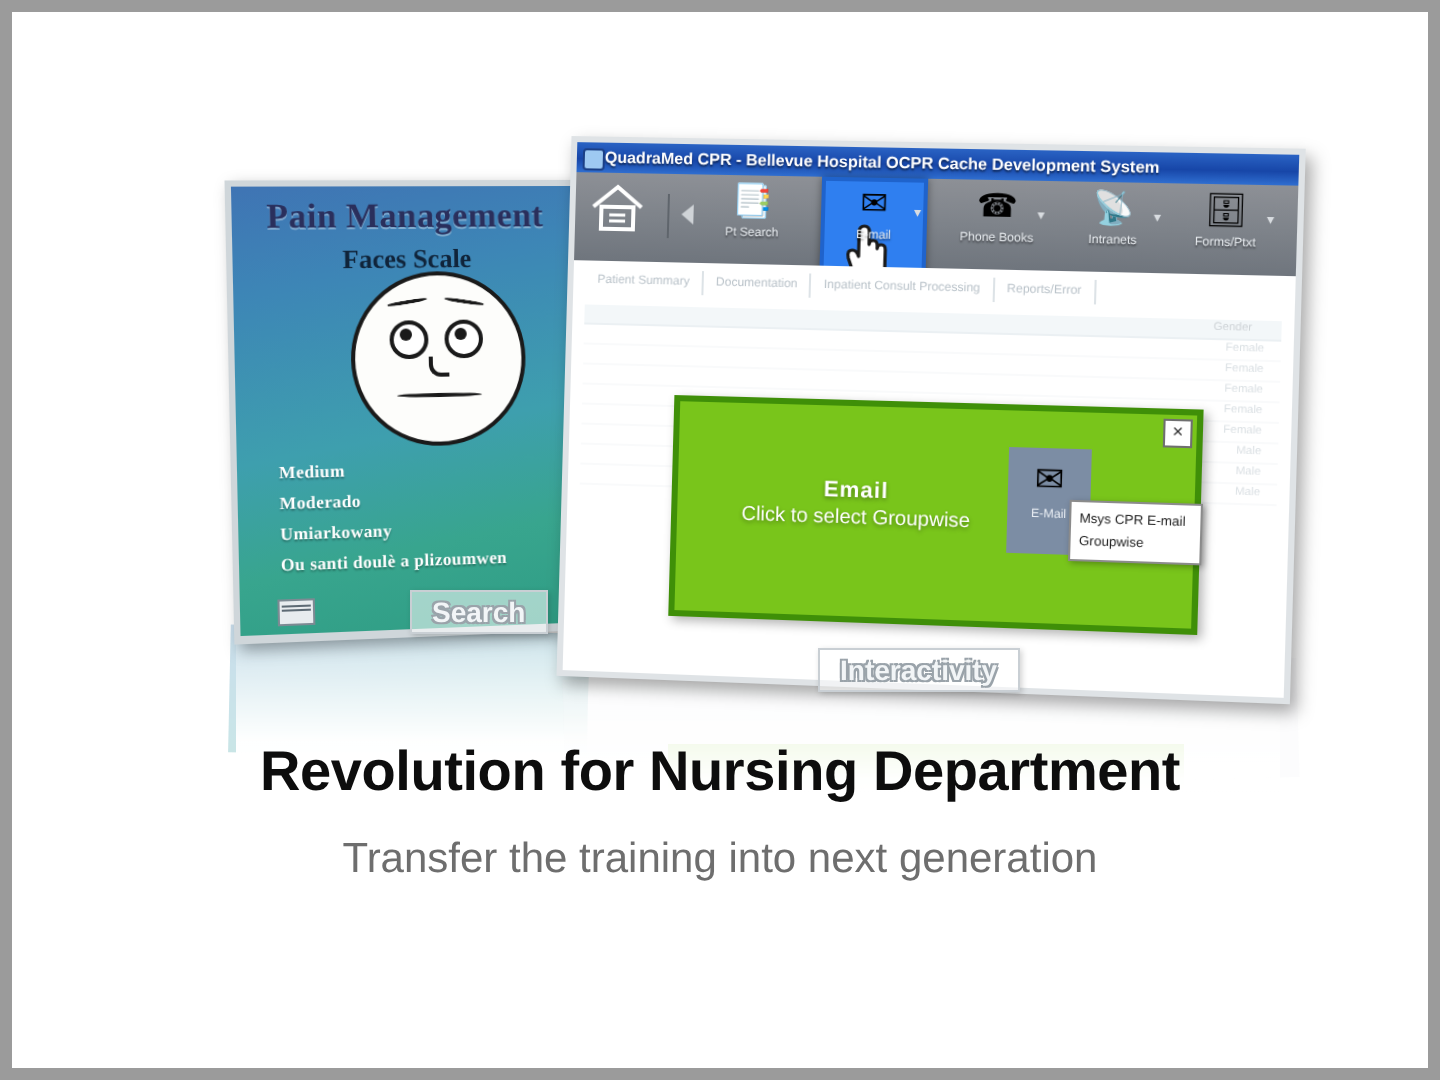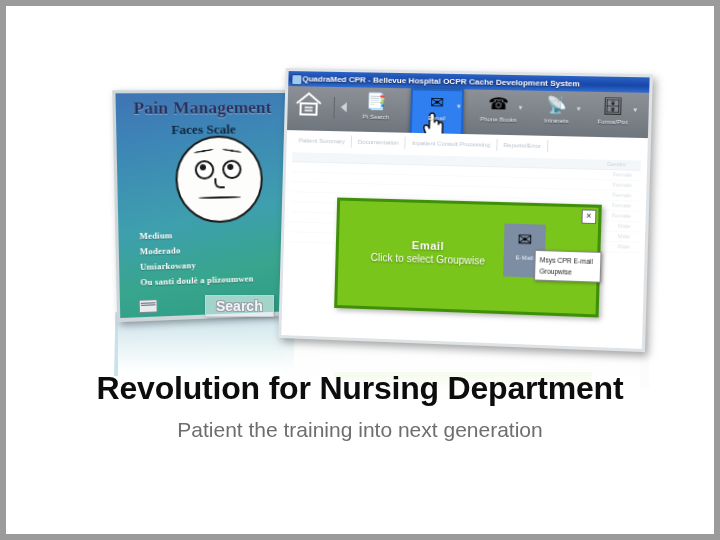--- a/index.html
+++ b/index.html
@@ -161,21 +161,21 @@
     padding:2px 10px;font-size:14px;font-weight:bold;color:#f2f5f7;
     text-shadow:-1px -1px 0 #9aa3aa,1px -1px 0 #9aa3aa,-1px 1px 0 #9aa3aa,1px 1px 0 #9aa3aa;
     box-shadow:1px 1px 3px rgba(0,0,0,.18);
   }
   .callout-visuals{left:199px;top:289px;}
   .callout-inter{left:403px;top:318px;}
 
   
   .main-title{
     position:absolute;left:0;top:364px;width:708px;text-align:center;
-    font-size:32px;font-weight:bold;color:#0d0d0d;letter-spacing:-.2px;
+    font-size:28px;font-weight:bold;color:#0d0d0d;letter-spacing:-.2px;
   }
   .sub-title{
     position:absolute;left:0;top:412px;width:708px;text-align:center;
     font-size:21px;color:#6e6e6e;
   }
 </style>
 </head>
 <body>
 
 <div class="slide">
@@ -320,19 +320,20 @@
               <div>Msys CPR E-mail</div>
               <div>Groupwise</div>
             </div>
           </div>
 
         </div>
       </div>
     </div>
 
     <div class="callout callout-visuals">Search</div>
+    <div class="callout callout-inter">Interactivity</div>
 
   </div>
 
   <div class="main-title">Revolution for Nursing Department</div>
-  <div class="sub-title">Patient the training into next generation</div>
+  <div class="sub-title">Transfer the training into next generation</div>
 
 </div>
 
 </body></html>

